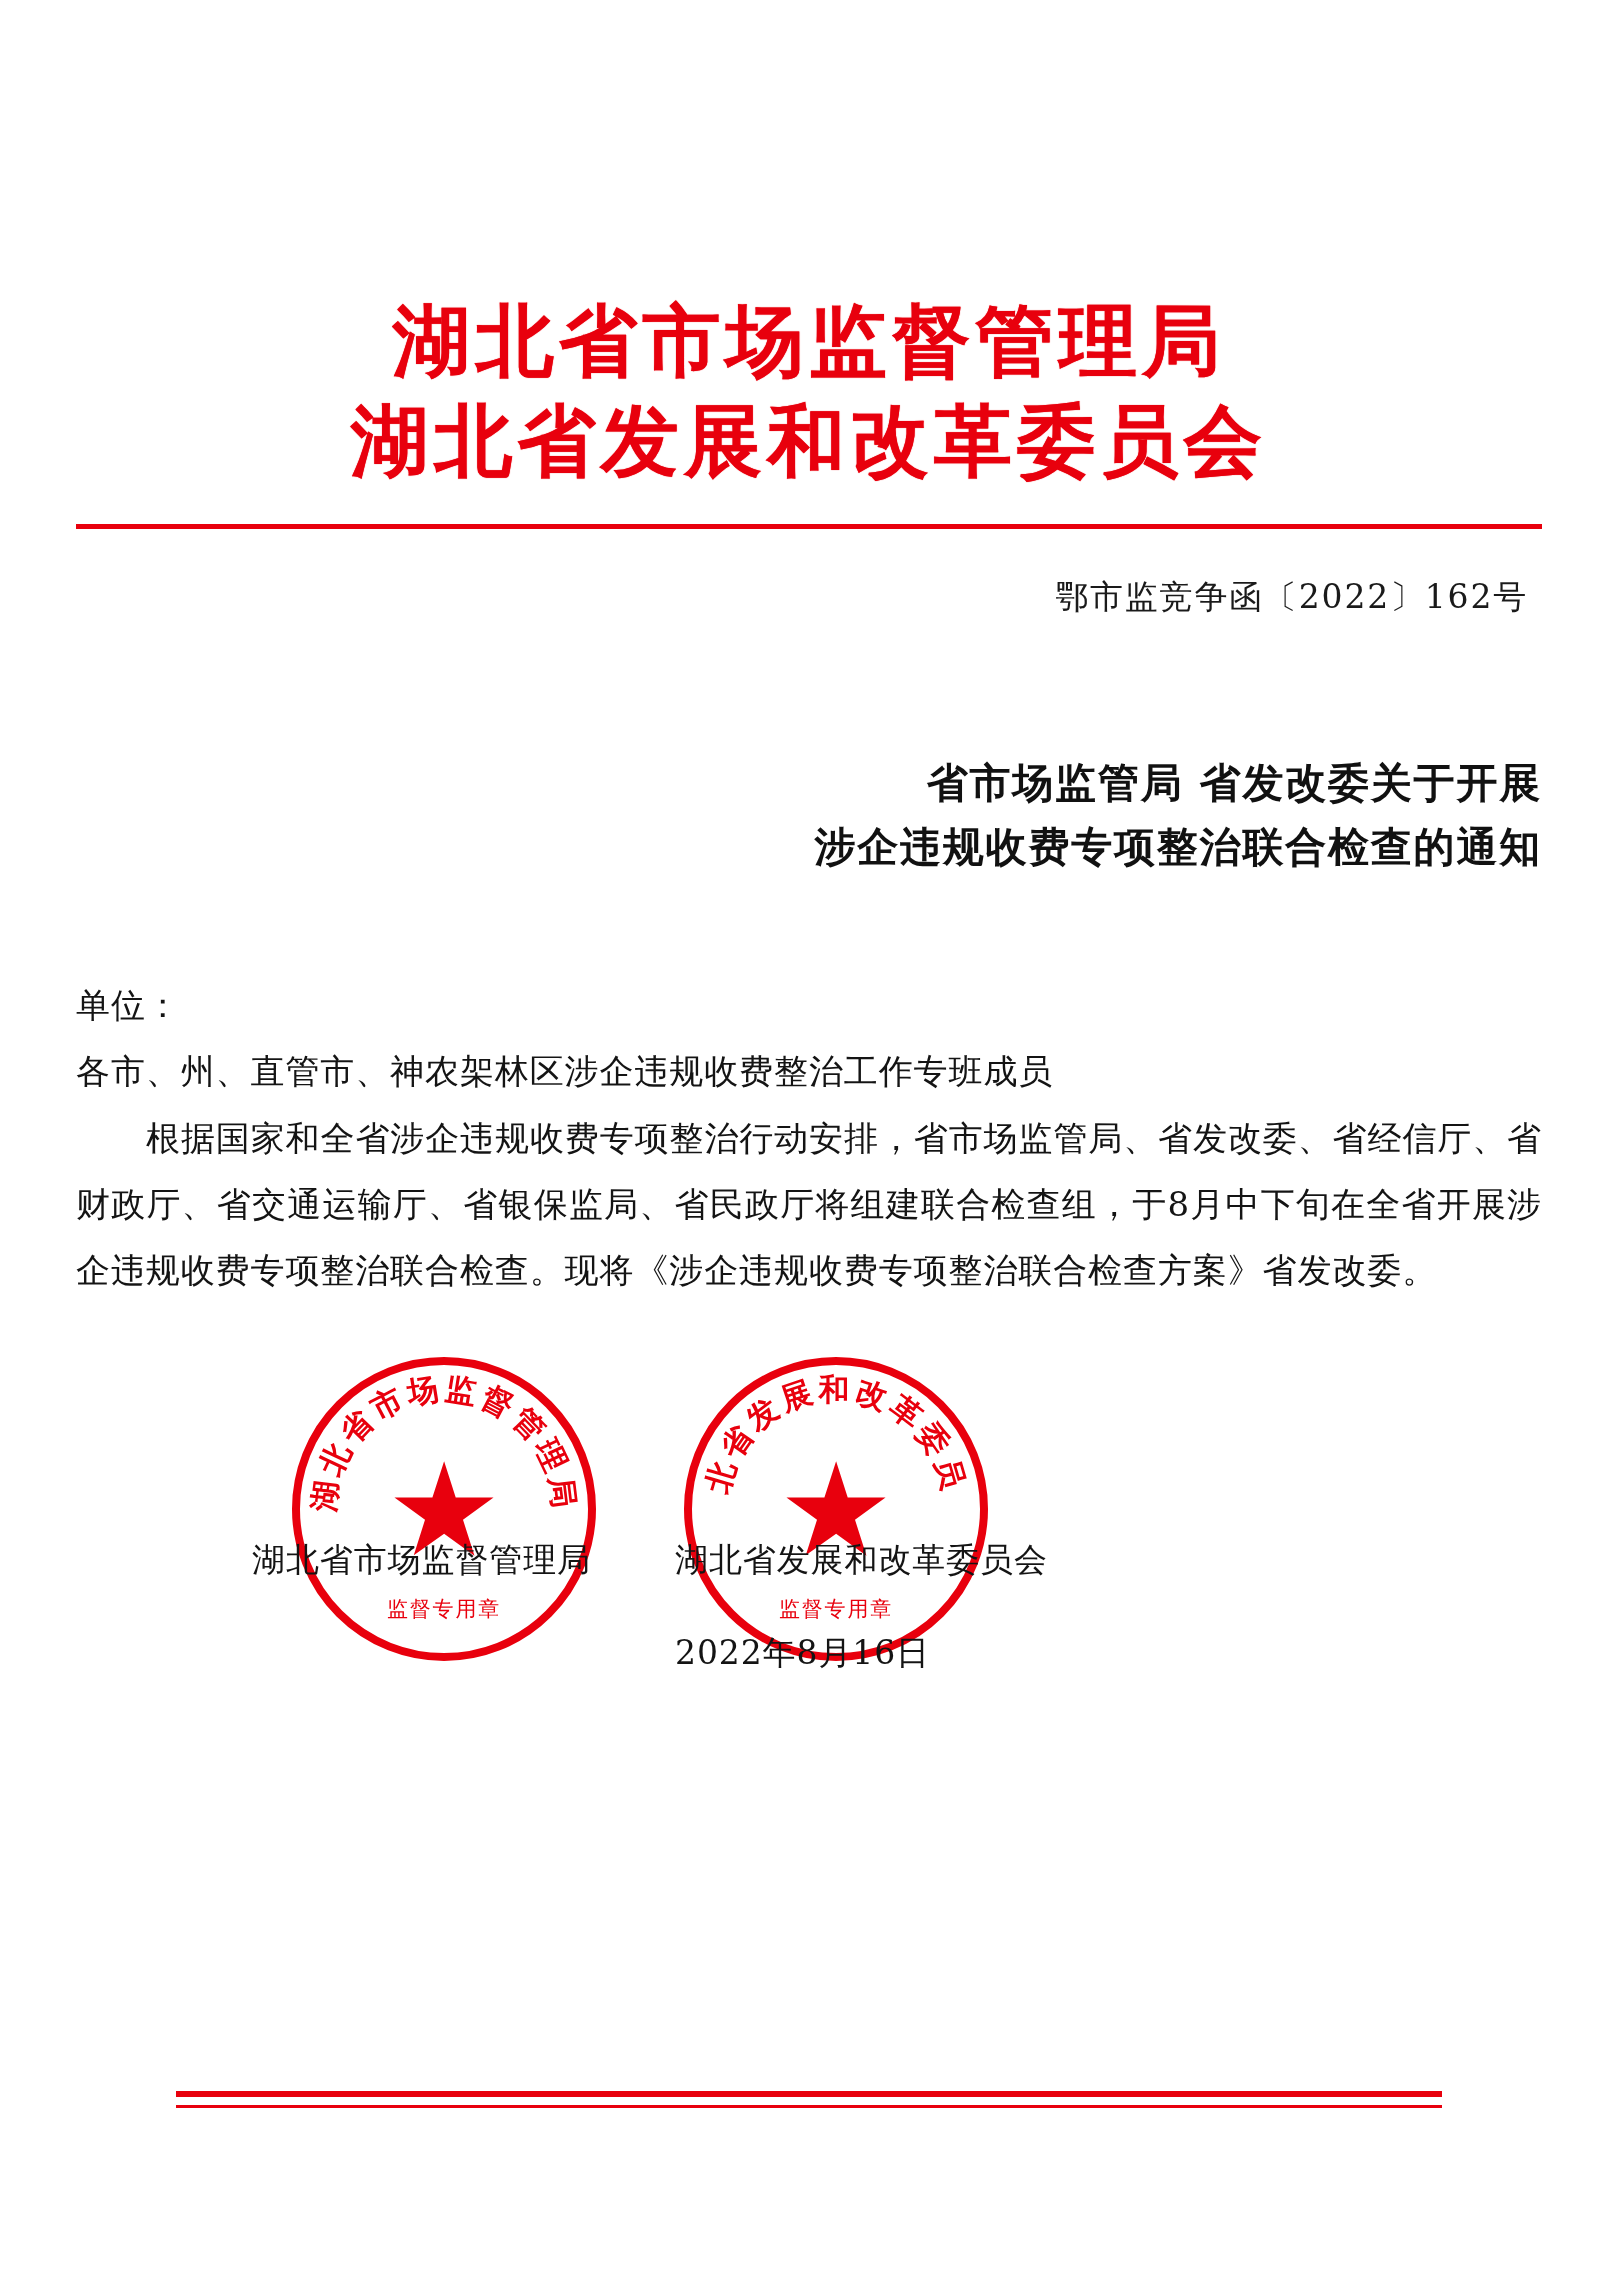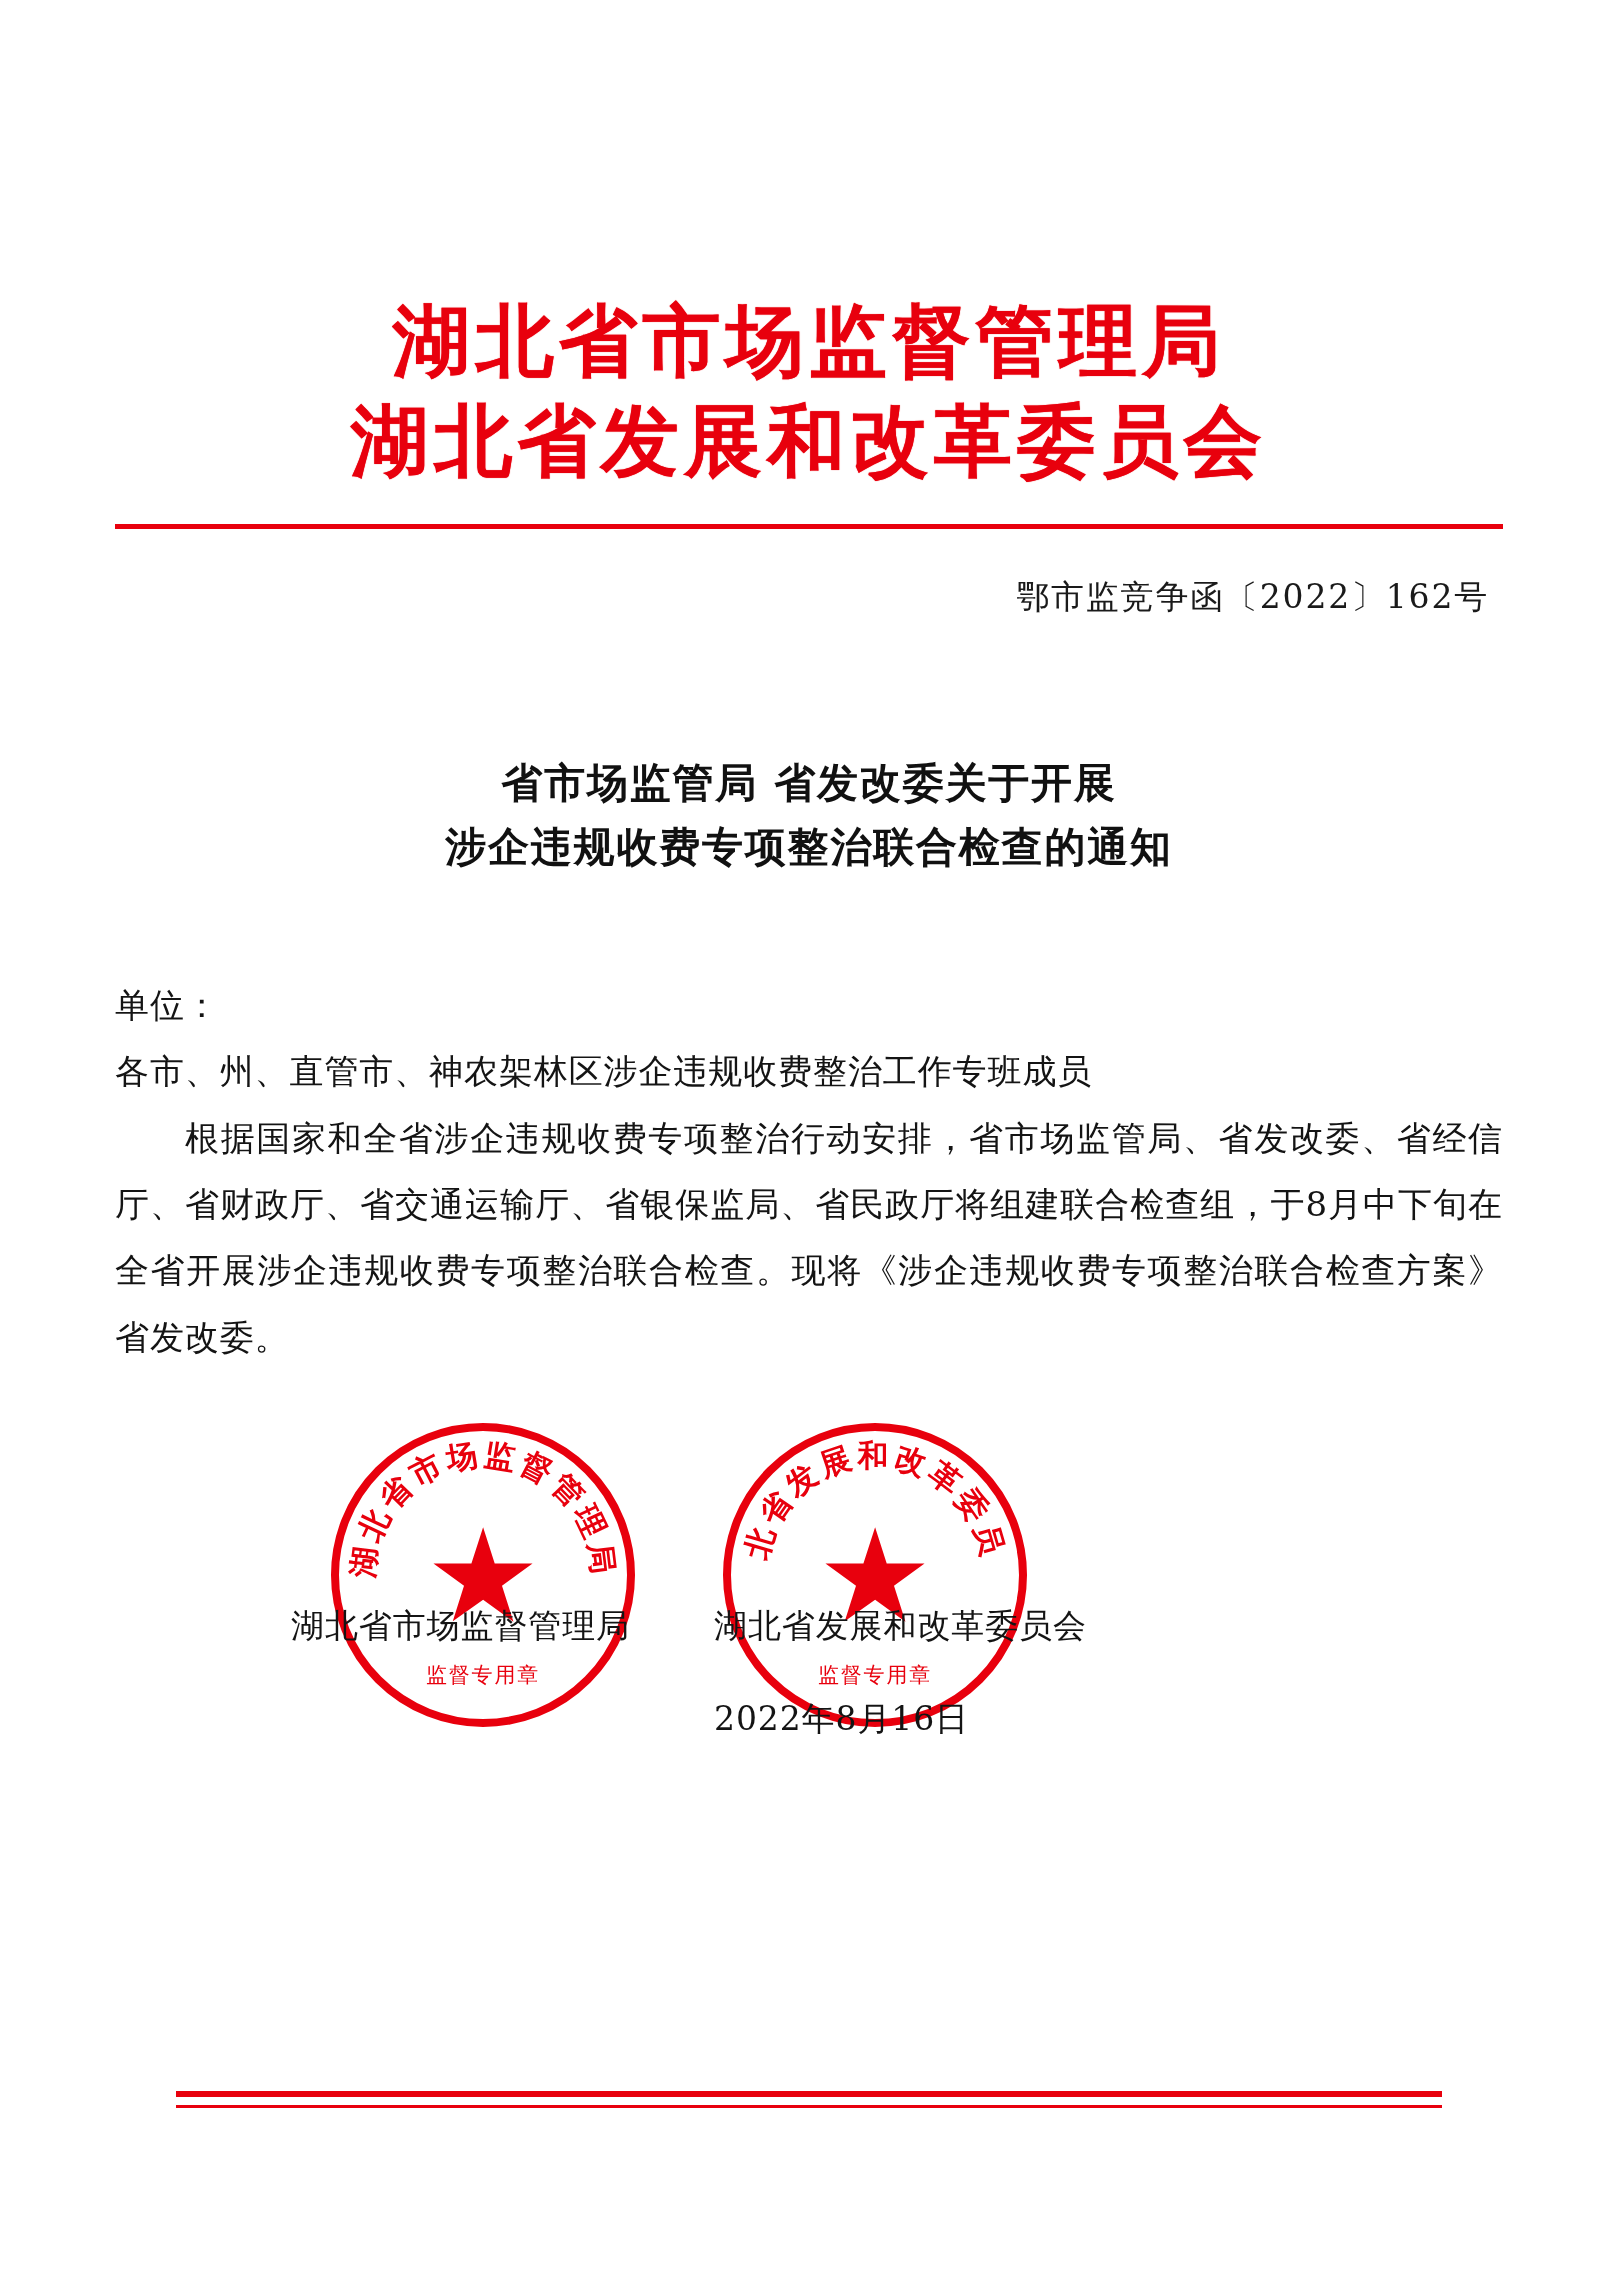--- a/index.html
+++ b/index.html
@@ -14,21 +14,21 @@
     font-family: "DejaVu Serif", "Liberation Serif", serif;
     color: #1a1a1a;
     position: relative;
     overflow: hidden;
   }
   .page {
     position: relative;
     width: 1618px;
     height: 2284px;
     box-sizing: border-box;
-    padding: 0 115px;
+    padding: 0 76px;
   }
 
   
   .masthead {
     padding-top: 291px;
     text-align: center;
   }
   .masthead-line {
     color: #e8000d;
     font-family: "DejaVu Serif", "Liberation Serif", serif;
@@ -57,21 +57,21 @@
     font-size: 33px;
     letter-spacing: 1.8px;
     color: #1a1a1a;
     font-family: "DejaVu Serif", "Liberation Serif", serif;
     margin-top: 34px;
   }
 
   
   .doc-title {
     margin-top: 132px;
-    text-align: center;
+    text-align: right;
     font-weight: 700;
     font-size: 41px;
     line-height: 1.55;
     letter-spacing: 1.8px;
     color: #111111;
   }
   .doc-title div { white-space: nowrap; }
 
   
   .body-block {

